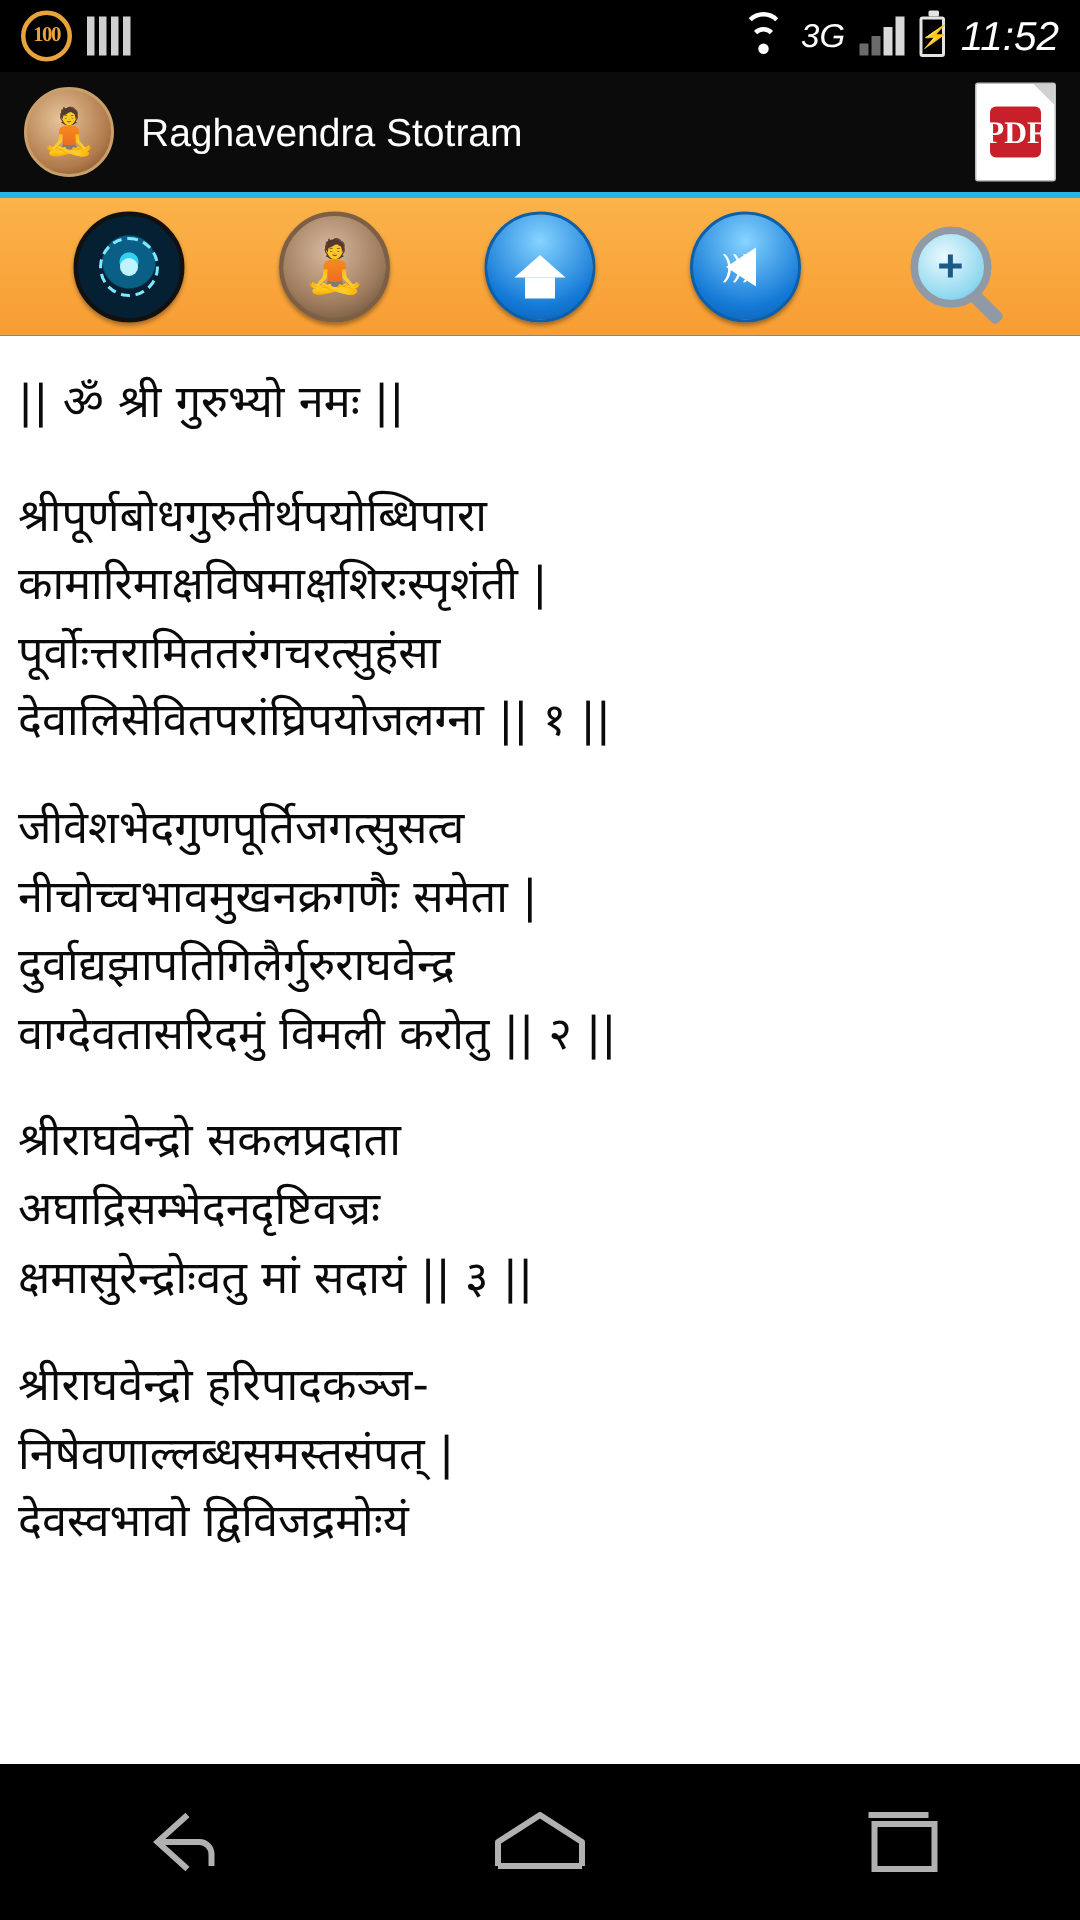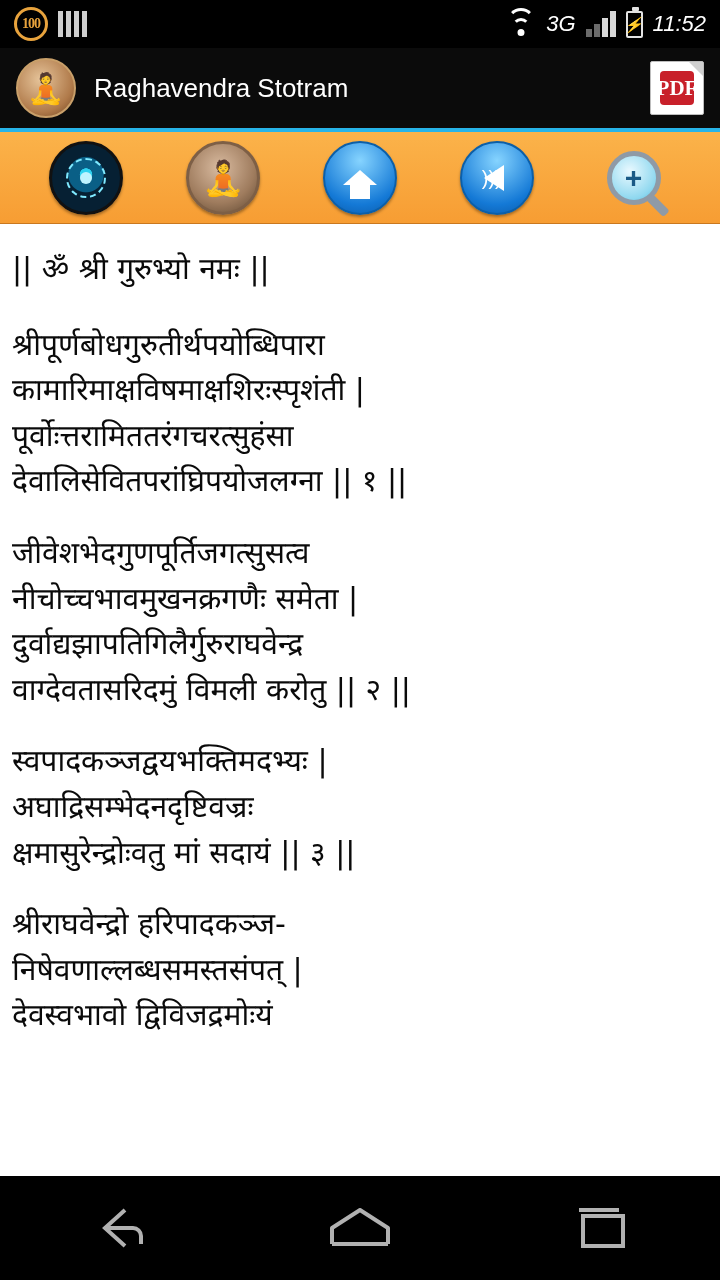--- a/index.html
+++ b/index.html
@@ -58,21 +58,21 @@
   .sig-bars i:nth-child(4) { height: 26px; background:#d8d8d8; }
   .batt {
     width: 17px; height: 27px; border: 2px solid #e3e3e3; border-radius: 2px;
     position: relative; display:flex; align-items:center; justify-content:center;
   }
   .batt:before {
     content: ""; position: absolute; top: -6px; left: 4px;
     width: 7px; height: 4px; background: #e3e3e3; border-radius: 1px;
   }
   .batt .bolt { font-size: 15px; color: #ffffff; line-height: 1; }
-  .clock { font-size: 22px; color: #ffffff; letter-spacing: 0px; }
+  .clock { font-size: 27px; color: #ffffff; letter-spacing: 0px; }
 
   
   .appbar {
     height: 84px;
     background: #0b0b0b;
     display: flex; align-items: center;
     padding: 0 16px;
     border-bottom: 4px solid #27b4e8;
   }
   .app-logo {
@@ -84,21 +84,21 @@
   }
   .app-title {
     margin-left: 18px;
     color: #ffffff;
     font-size: 26px;
     font-weight: normal;
     white-space: nowrap;
   }
   .pdf-ico {
     margin-left: auto;
-    width: 54px; height: 54px;
+    width: 54px; height: 66px;
     background: #ffffff;
     border: 1px solid #bdbdbd;
     border-radius: 2px;
     position: relative;
     display: flex; align-items: center; justify-content: center;
   }
   .pdf-ico:after {
     content: ""; position: absolute; top: 0; right: 0;
     border-width: 0 14px 14px 0; border-style: solid;
     border-color: transparent #d0d0d0 transparent transparent;
@@ -297,21 +297,21 @@
   <div class="verse">पूर्वोःत्तरामिततरंगचरत्सुहंसा</div>
   <div class="verse">देवालिसेवितपरांघ्रिपयोजलग्ना || १ ||</div>
   <div class="gap-sm"></div>
 
   <div class="verse">जीवेशभेदगुणपूर्तिजगत्सुसत्व</div>
   <div class="verse">नीचोच्चभावमुखनक्रगणैः समेता |</div>
   <div class="verse">दुर्वाद्यझापतिगिलैर्गुरुराघवेन्द्र</div>
   <div class="verse">वाग्देवतासरिदमुं विमली करोतु || २ ||</div>
   <div class="gap-sm"></div>
 
-  <div class="verse">स्वपादकञ्जद्वयभक्तिमदभ्यः |</div>
+  <div class="verse">श्रीराघवेन्द्रो सकलप्रदाता</div>
   <div class="verse">अघाद्रिसम्भेदनदृष्टिवज्रः</div>
   <div class="verse">क्षमासुरेन्द्रोःवतु मां सदायं || ३ ||</div>
   <div class="gap-sm"></div>
 
   <div class="verse">श्रीराघवेन्द्रो हरिपादकञ्ज-</div>
   <div class="verse">निषेवणाल्लब्धसमस्तसंपत् |</div>
   <div class="verse">देवस्वभावो द्विविजद्रमोःयं</div>
 
 </div>
 

